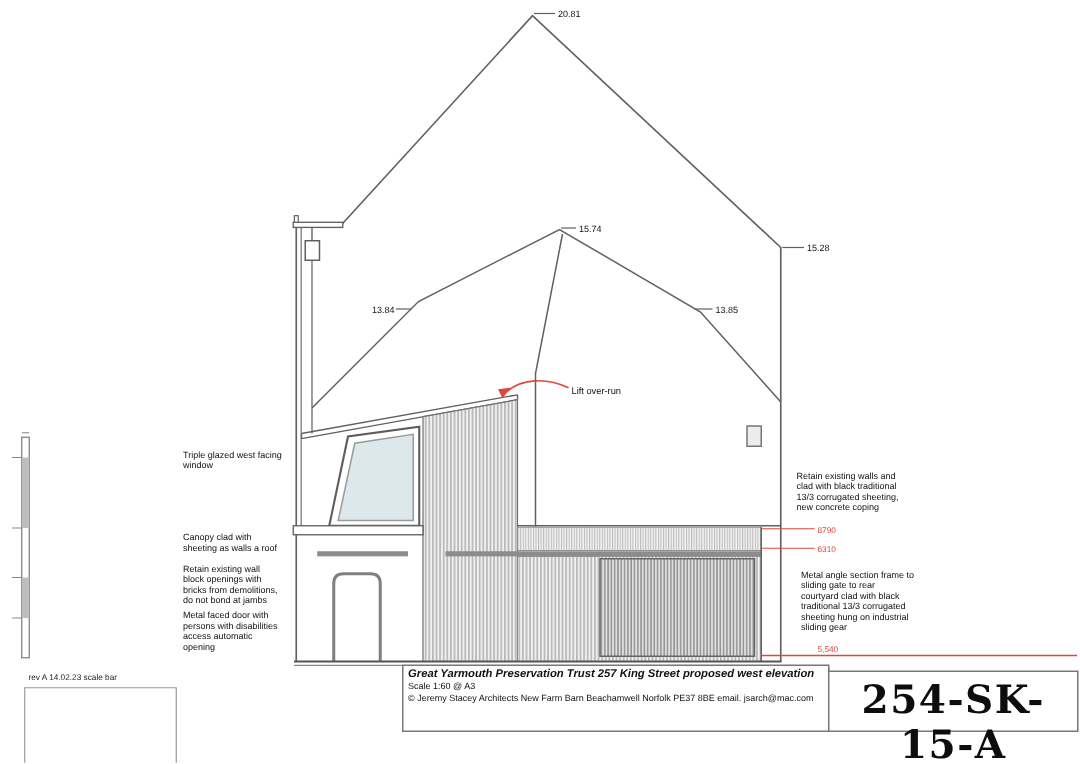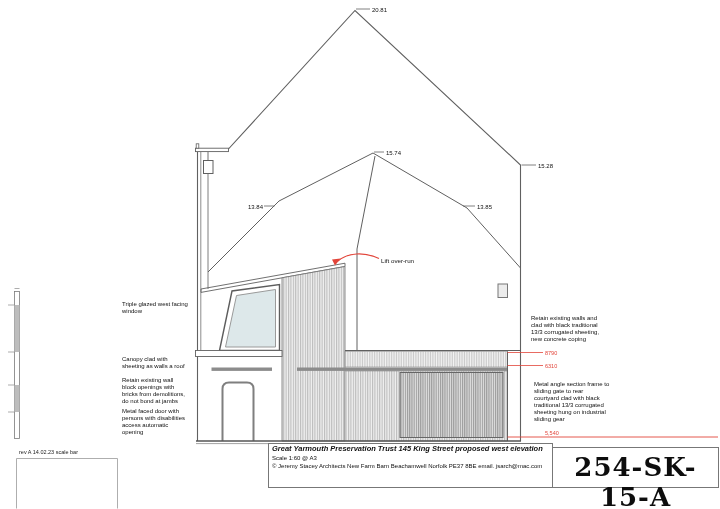--- a/index.html
+++ b/index.html
@@ -121,20 +121,20 @@
   </svg>
 
   <div class="callout left-col" style="top:301px">Triple glazed west facing window</div>
   <div class="callout left-col" style="top:356px">Canopy clad with sheeting as walls a roof</div>
   <div class="callout left-col" style="top:377px">Retain existing wall block openings with bricks from demolitions, do not bond at  jambs</div>
   <div class="callout left-col" style="top:408px">Metal faced door with persons with disabilities access automatic opening</div>
 
   <div class="callout right-col" style="top:315px">Retain existing walls and clad with black traditional 13/3 corrugated sheeting, new concrete coping</div>
   <div class="callout right-col" style="top:381px;left:534px">Metal angle section frame to sliding gate to rear courtyard clad with black traditional 13/3 corrugated sheeting hung on industrial sliding gear</div>
 
-  <div class="tb-text" id="tb-title">Great Yarmouth Preservation Trust 145 King Street proposed west elevation</div>
+  <div class="tb-text" id="tb-title">Great Yarmouth Preservation Trust 257 King Street proposed west elevation</div>
   <div class="tb-text" id="tb-scale">Scale 1:60 @ A3</div>
   <div class="tb-text" id="tb-copy">© Jeremy Stacey Architects New Farm Barn Beachamwell Norfolk PE37 8BE email. jsarch@mac.com</div>
   <div id="dwg-number">254-SK-15-A</div>
 
   <div id="rev-note">rev A 14.02.23 scale bar</div>
 
 </div>
 
 </body></html>

